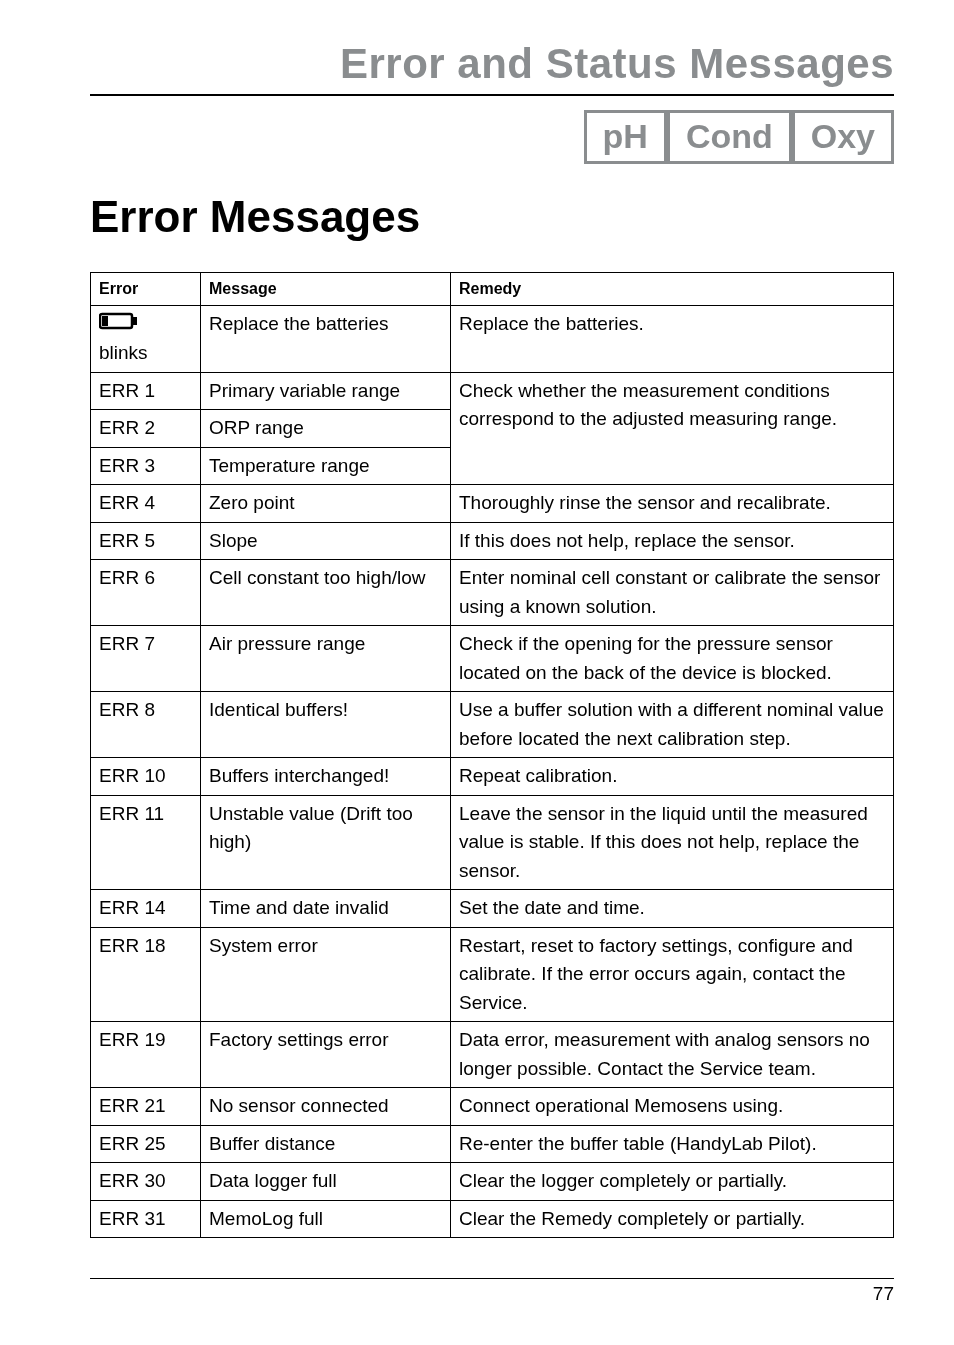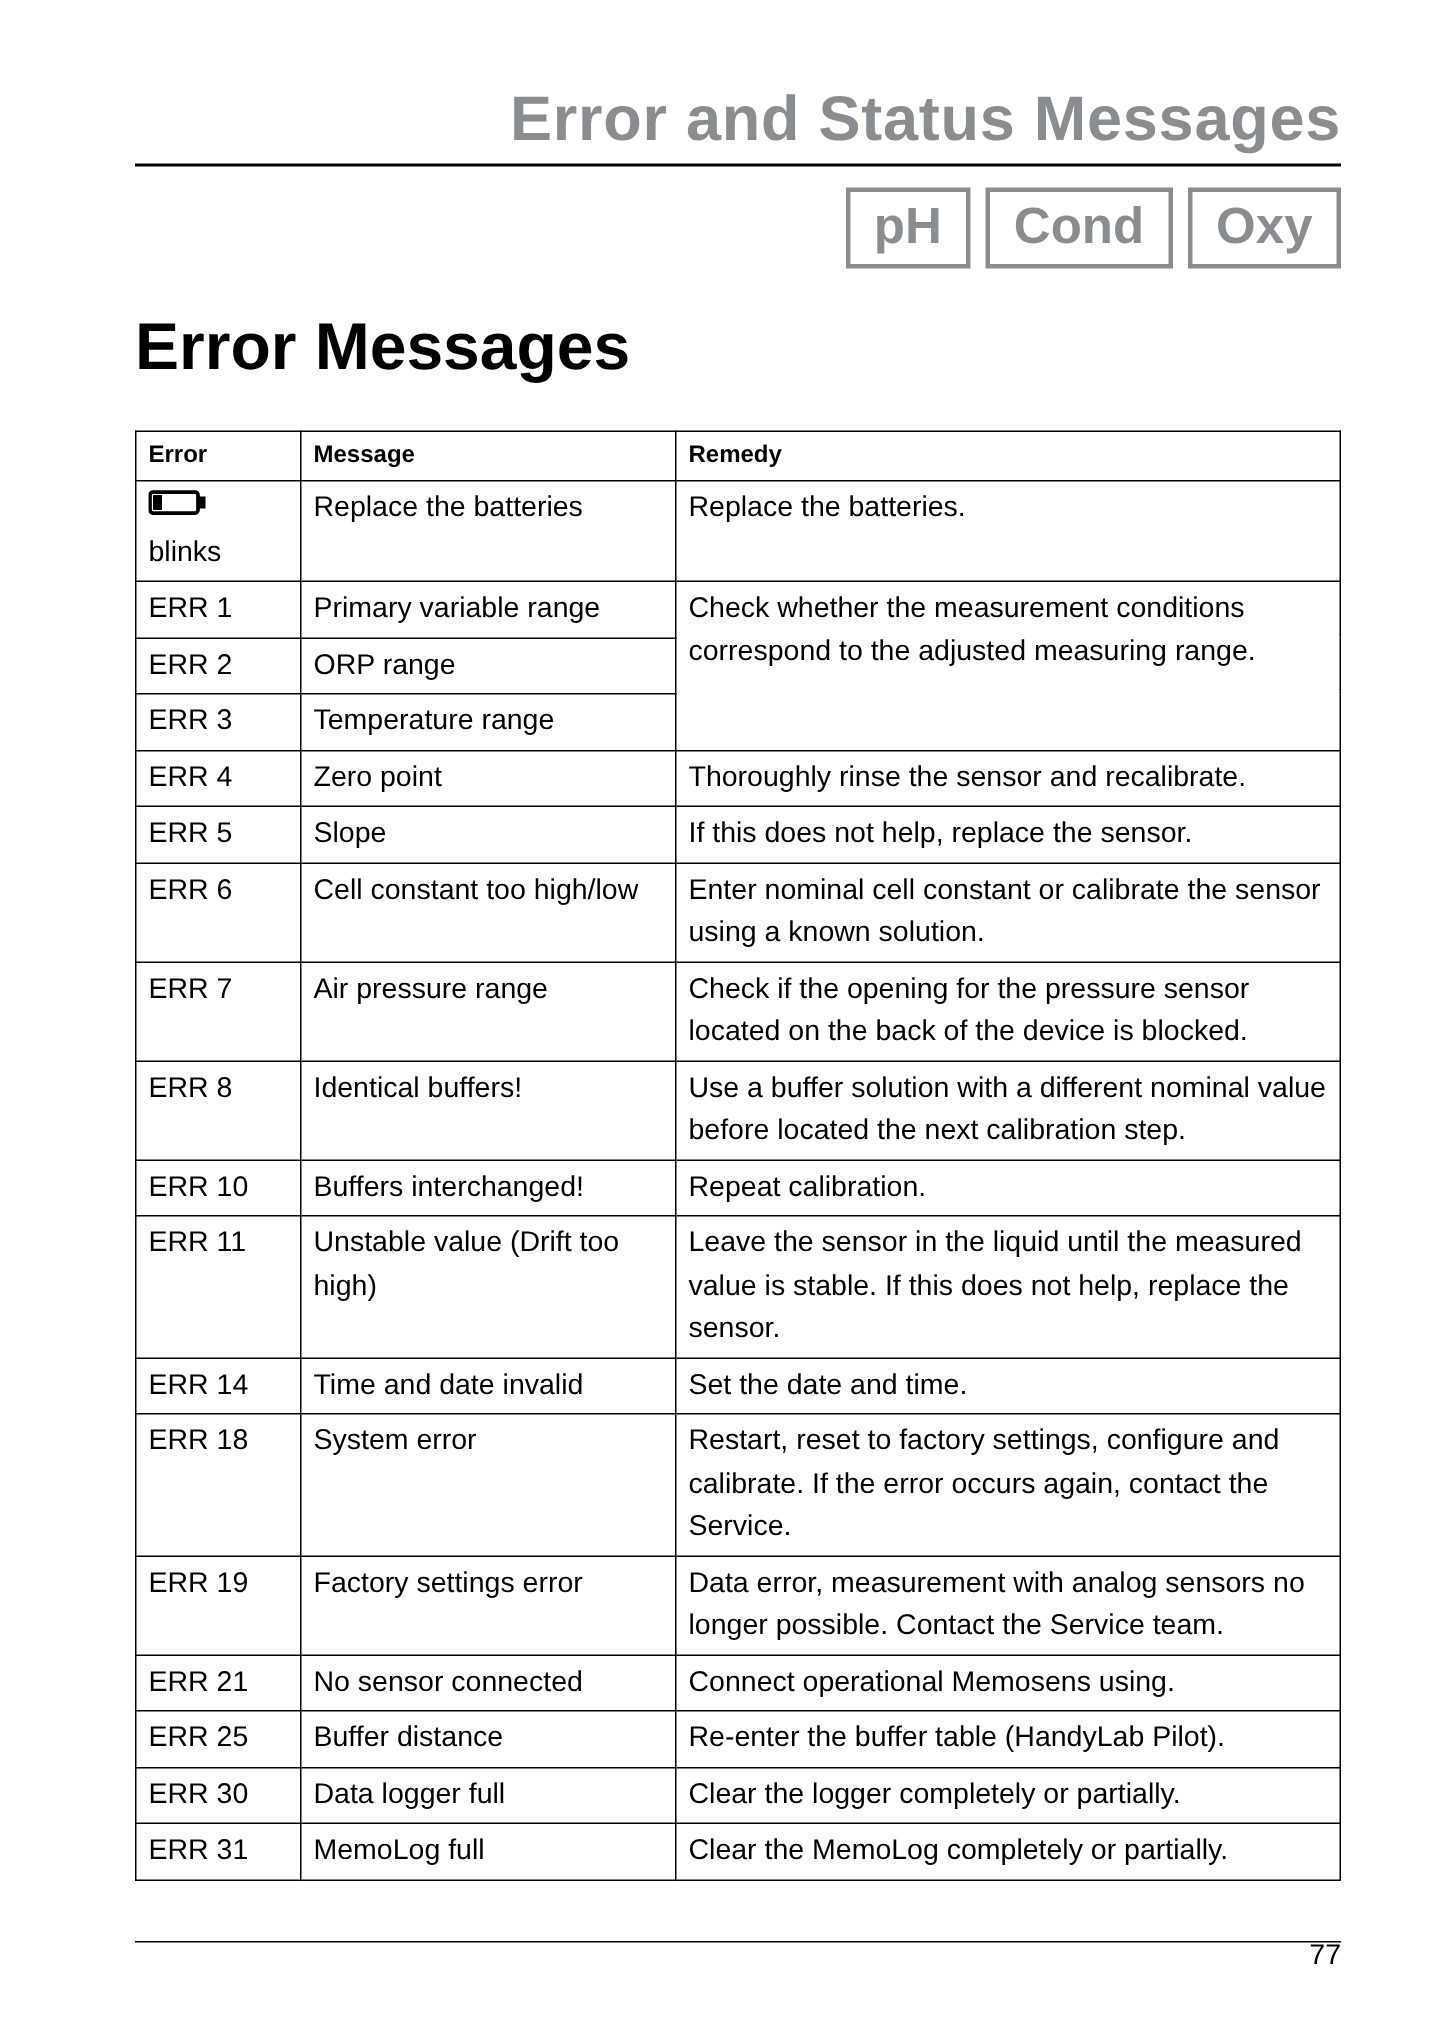--- a/index.html
+++ b/index.html
@@ -15,32 +15,31 @@
     box-sizing: border-box;
     width: 954px;
     min-height: 1345px;
     position: relative;
   }
   .title {
     font-size: 42px;
     font-weight: 700;
     color: #8a8d8f;
     text-align: right;
-    margin: 15px 0 6px 0;
+    margin: 0 0 6px 0;
     letter-spacing: 0.5px;
   }
   .title-rule {
     border: none;
     border-top: 2px solid #000;
     margin: 0 0 14px 0;
   }
   .tags-row {
     display: flex;
     justify-content: flex-end;
-    gap: 10px;
     margin-bottom: 28px;
   }
   .tag {
     border: 3px solid #8a8d8f;
     color: #8a8d8f;
     font-size: 34px;
     font-weight: 700;
     padding: 6px 16px 8px 16px;
     line-height: 1;
   }
@@ -204,21 +203,21 @@
         <td>Re-enter the buffer table (HandyLab Pilot).</td>
       </tr>
       <tr>
         <td>ERR 30</td>
         <td>Data logger full</td>
         <td>Clear the logger completely or partially.</td>
       </tr>
       <tr>
         <td>ERR 31</td>
         <td>MemoLog full</td>
-        <td>Clear the MemoLog completely or partially.</td>
+        <td>Clear the Remedy completely or partially.</td>
       </tr>
     </tbody>
   </table>
 
   <hr class="bottom-rule">
 
   <div class="pagenum">77</div>
 </div>
 
 </body></html>

